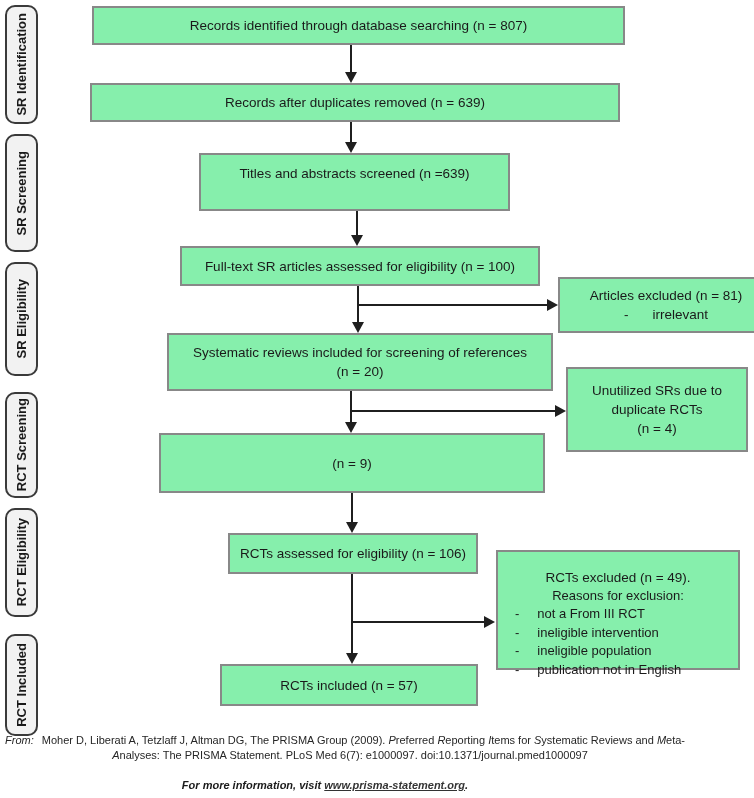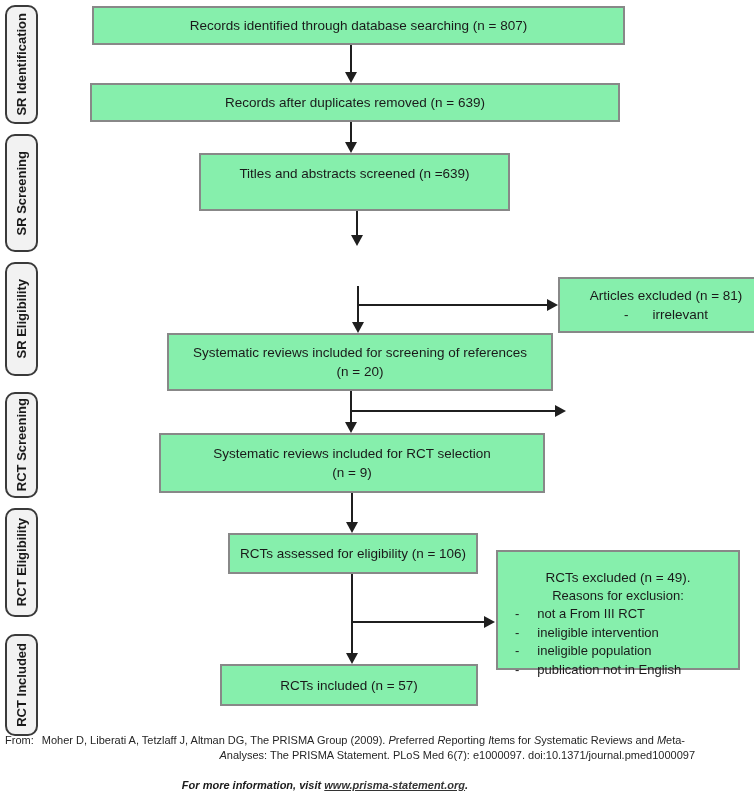--- a/index.html
+++ b/index.html
@@ -81,23 +81,23 @@
   
   .citation {
     position: absolute;
     left: 5px;
     top: 733px;
     width: 744px;
     font-size: 11px;
     line-height: 15px;
     color: #262626;
   }
-  .citation .line2 { display: block; width: 690px; text-align: right; }
+  .citation .line2 { display: block; width: 690px; text-align: center; }
   .it { font-style: italic; }
-  .from-seg { margin-right: 5px; }
+  .from-seg { font-style: italic; margin-right: 5px; }
   .info-line {
     position: absolute;
     top: 779px;
     left: 0;
     width: 650px;
     text-align: center;
     font-size: 11px;
     font-weight: 700;
     color: #1a1a1a;
     font-style: italic;
@@ -133,37 +133,44 @@
   </div>
 
   <div class="fbox" style="left:90px;top:83px;width:530px;height:39px">
     <span>Records after duplicates removed (n = 639)</span>
   </div>
 
   <div class="fbox top-align" style="left:199px;top:153px;width:311px;height:58px">
     <span>Titles and abstracts screened (n =639)</span>
   </div>
 
+  <div class="fbox" style="left:180px;top:246px;width:360px;height:40px">
+    <span>Full-text SR articles assessed for eligibility (n = 100)</span>
+  </div>
 
   <div class="fbox" style="left:558px;top:277px;width:216px;height:56px">
     <span>Articles excluded (n = 81)</span>
     <div class="dash-row">
       <span>-</span>
       <span>irrelevant</span>
     </div>
   </div>
 
   <div class="fbox" style="left:167px;top:333px;width:386px;height:58px">
     <span>Systematic reviews included for screening of references</span>
     <span>(n = 20)</span>
   </div>
 
+  <div class="fbox" style="left:566px;top:367px;width:182px;height:85px">
+    <span>Unutilized SRs due to</span>
+    <span>duplicate RCTs</span>
+    <span>(n = 4)</span>
+  </div>
 
   <div class="fbox" style="left:159px;top:433px;width:386px;height:60px">
-    <span>Systematic reviews included for RCT selection</span>
     <span>(n = 9)</span>
   </div>
 
   <div class="fbox" style="left:228px;top:533px;width:250px;height:41px">
     <span>RCTs assessed for eligibility (n = 106)</span>
   </div>
 
   <div class="fbox rx" style="left:496px;top:550px;width:244px;height:120px">
     <span class="rx-title">RCTs excluded (n = 49).</span>
     <span class="rx-sub">Reasons for exclusion:</span>

